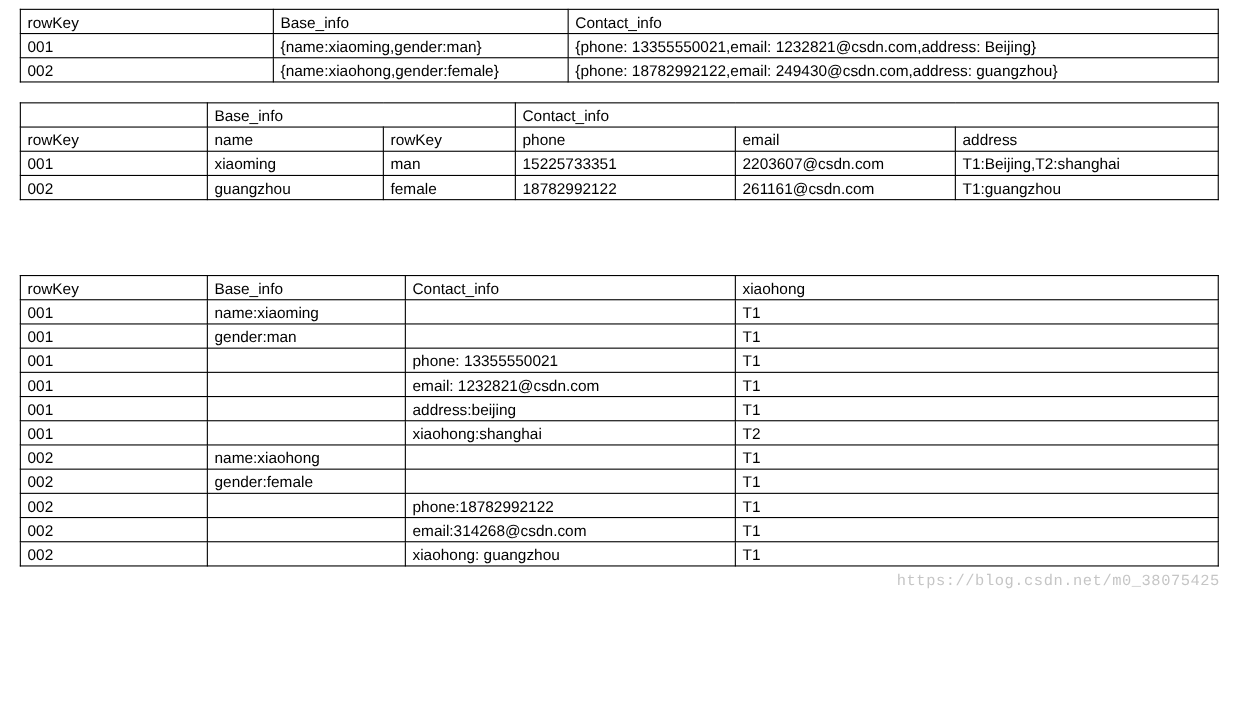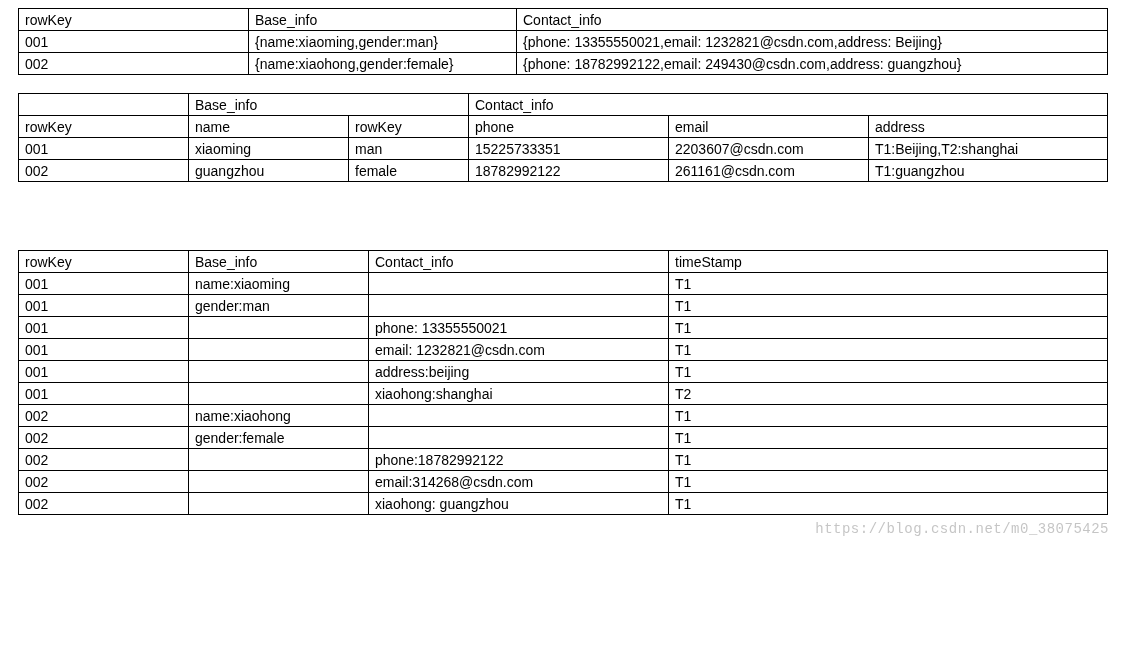--- a/index.html
+++ b/index.html
@@ -113,21 +113,21 @@
     <col style="width:170px">
     <col style="width:180px">
     <col style="width:300px">
     <col>
   </colgroup>
   <tbody>
       <tr>
     <td>rowKey</td>
     <td>Base_info</td>
     <td>Contact_info</td>
-    <td>timeStamp</td>
+    <td>xiaohong</td>
   </tr>
   <tr>
     <td>001</td>
     <td>name:xiaoming</td>
     <td></td>
     <td>T1</td>
   </tr>
   <tr>
     <td>001</td>
     <td>gender:man</td>

